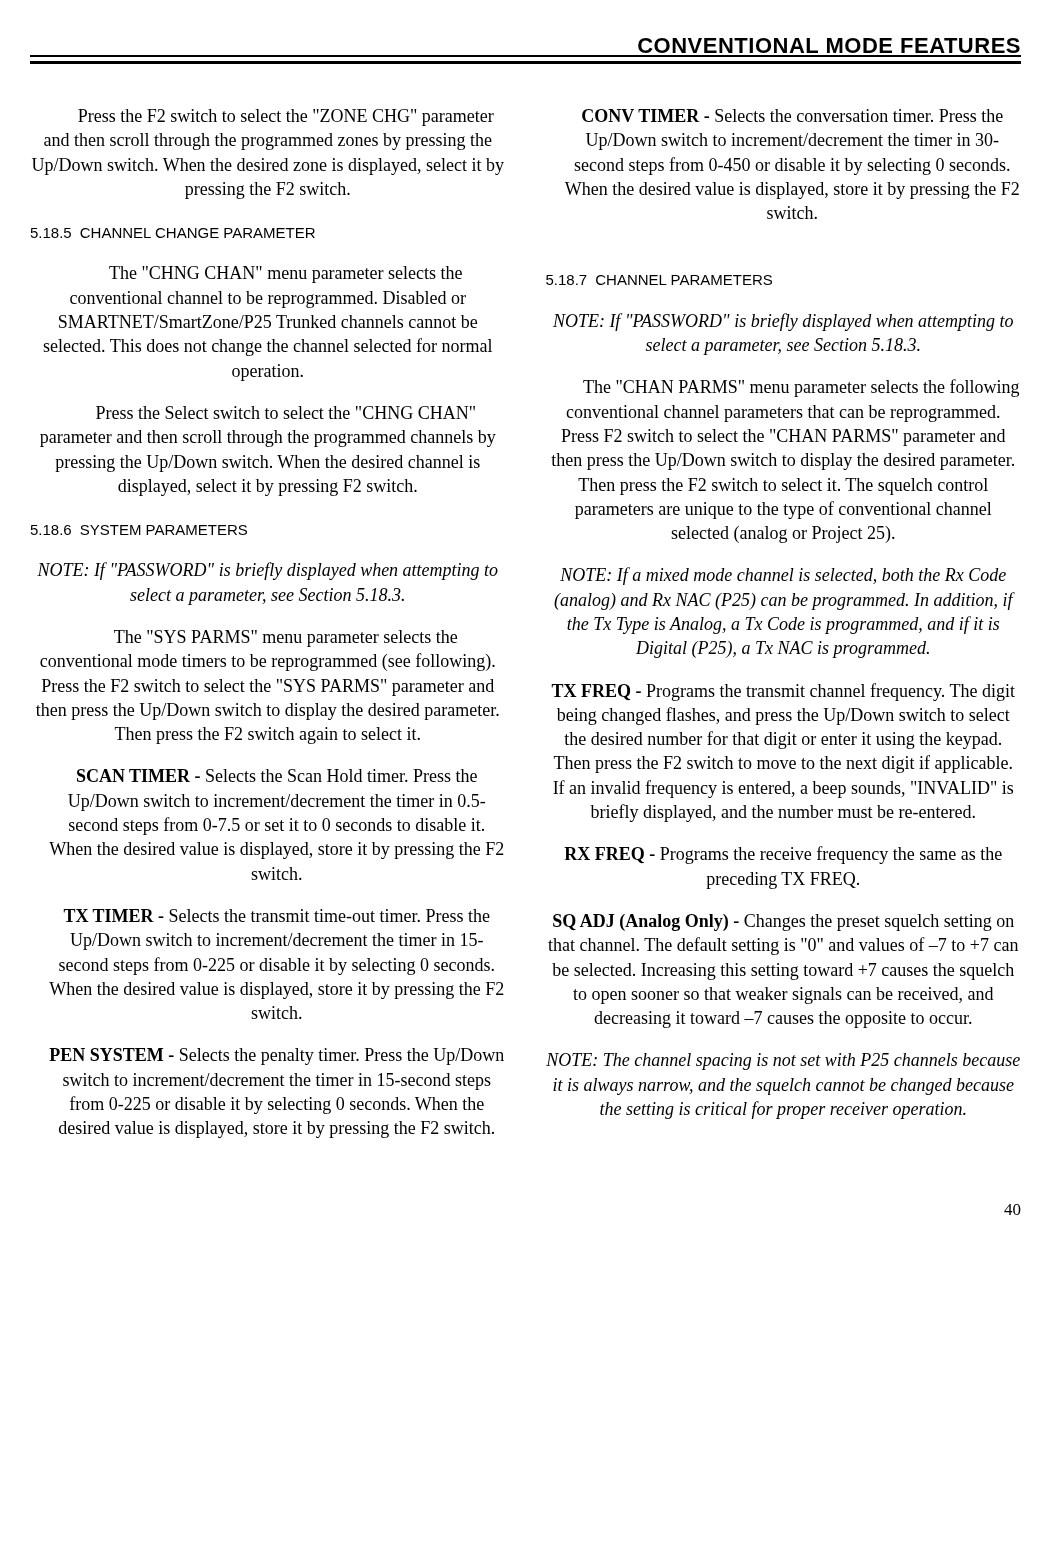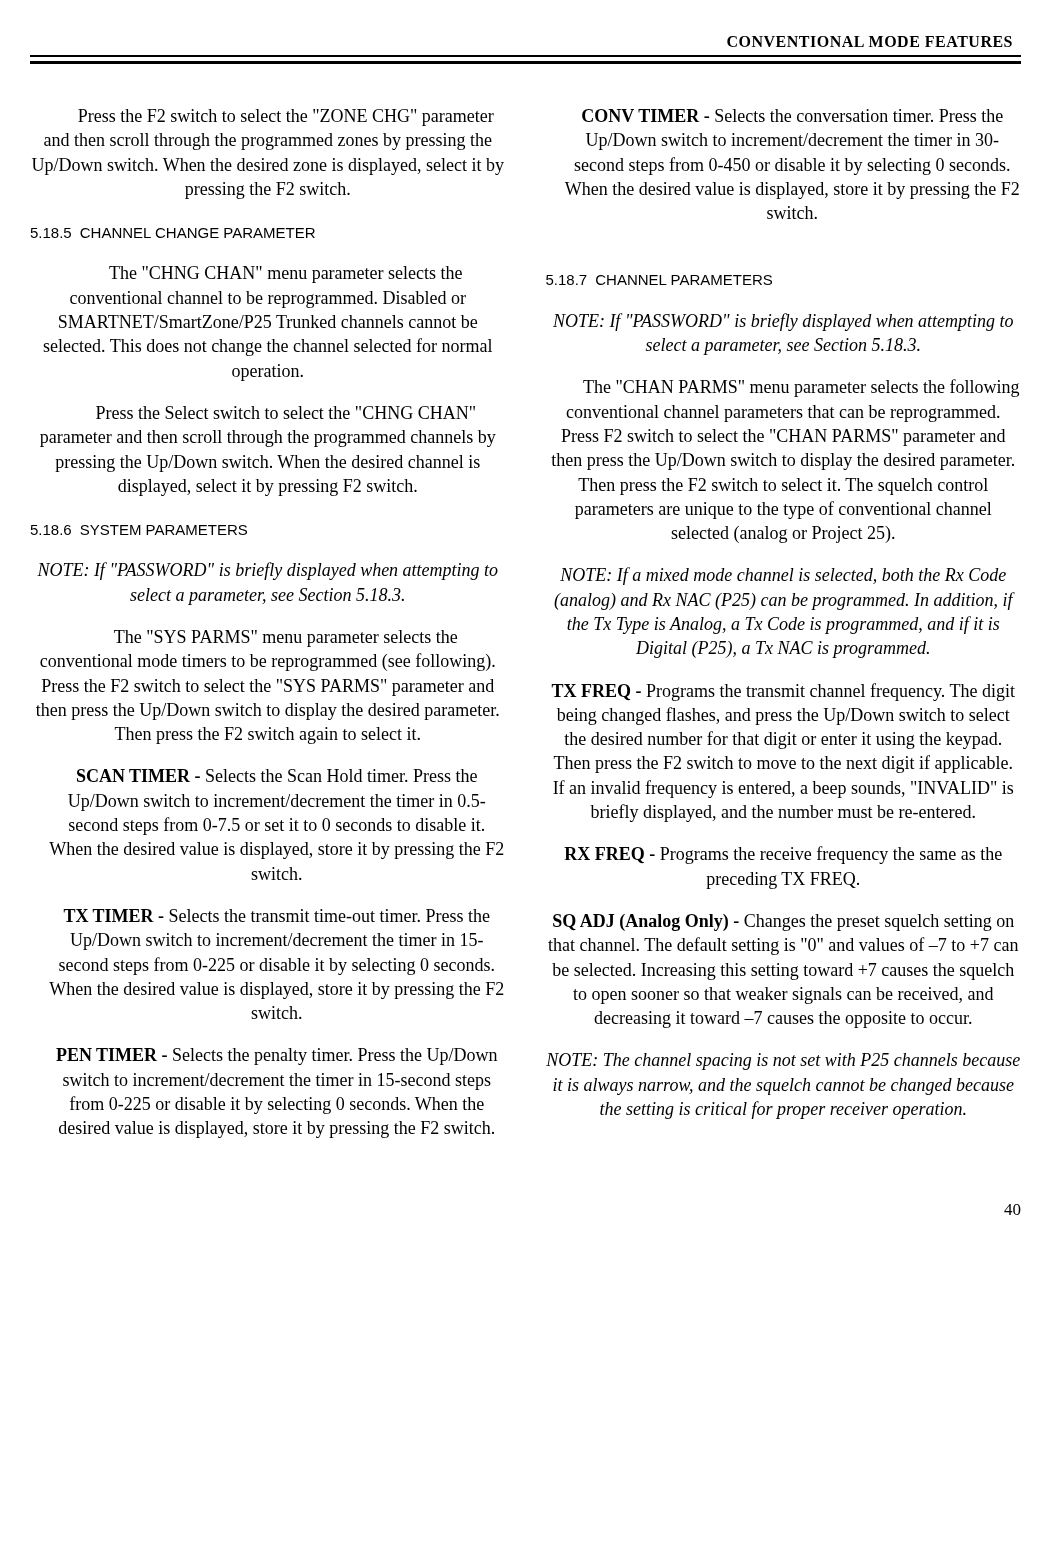--- a/index.html
+++ b/index.html
@@ -14,25 +14,25 @@
   .header {
     border-top: 2px solid #000;
     border-bottom: 3px solid #000;
     padding: 0;
     margin-bottom: 40px;
     height: 4px;
     position: relative;
   }
   .header-title {
     position: absolute;
-    right: 8px;
+    right: 0;
     top: -26px;
-    font-family: Liberation Serif, serif;
+    font-family: Liberation Sans, sans-serif;
     font-weight: bold;
-    font-size: 16px;
+    font-size: 22px;
     letter-spacing: 0.5px;
   }
   .page-wrap {
     margin-top: 55px;
   }
   .columns {
     display: flex;
     gap: 40px;
   }
   .col {
@@ -98,21 +98,21 @@
 
       <p class="indent">The "SYS PARMS" menu parameter selects the conventional mode timers to be reprogrammed (see following). Press the F2 switch to select the "SYS PARMS" parameter and then press the Up/Down switch to display the desired parameter. Then press the F2 switch again to select it.</p>
 
       <p class="def">
         <b>SCAN TIMER - </b><span>Selects the Scan Hold timer. Press the Up/Down switch to increment/decrement the timer in 0.5-second steps from 0-7.5 or set it to 0 seconds to disable it. When the desired value is displayed, store it by pressing the F2 switch.</span>
       </p>
       <p class="def">
         <b>TX TIMER - </b><span>Selects the transmit time-out timer. Press the Up/Down switch to increment/decrement the timer in 15-second steps from 0-225 or disable it by selecting 0 seconds. When the desired value is displayed, store it by pressing the F2 switch.</span>
       </p>
       <p class="def">
-        <b>PEN TIMER - </b><span>Selects the penalty timer. Press the Up/Down switch to increment/decrement the timer in 15-second steps from 0-225 or disable it by selecting 0 seconds. When the desired value is displayed, store it by pressing the F2 switch.</span>
+        <b>PEN SYSTEM - </b><span>Selects the penalty timer. Press the Up/Down switch to increment/decrement the timer in 15-second steps from 0-225 or disable it by selecting 0 seconds. When the desired value is displayed, store it by pressing the F2 switch.</span>
       </p>
     </div>
 
     <div class="col">
       <p class="def">
         <b>CONV TIMER - </b><span>Selects the conversation timer. Press the Up/Down switch to increment/decrement the timer in 30-second steps from 0-450 or disable it by selecting 0 seconds. When the desired value is displayed, store it by pressing the F2 switch.</span>
       </p>
 
       <h3 style="margin-top:45px">
         <span class="num">5.18.7</span><span>CHANNEL PARAMETERS</span>

